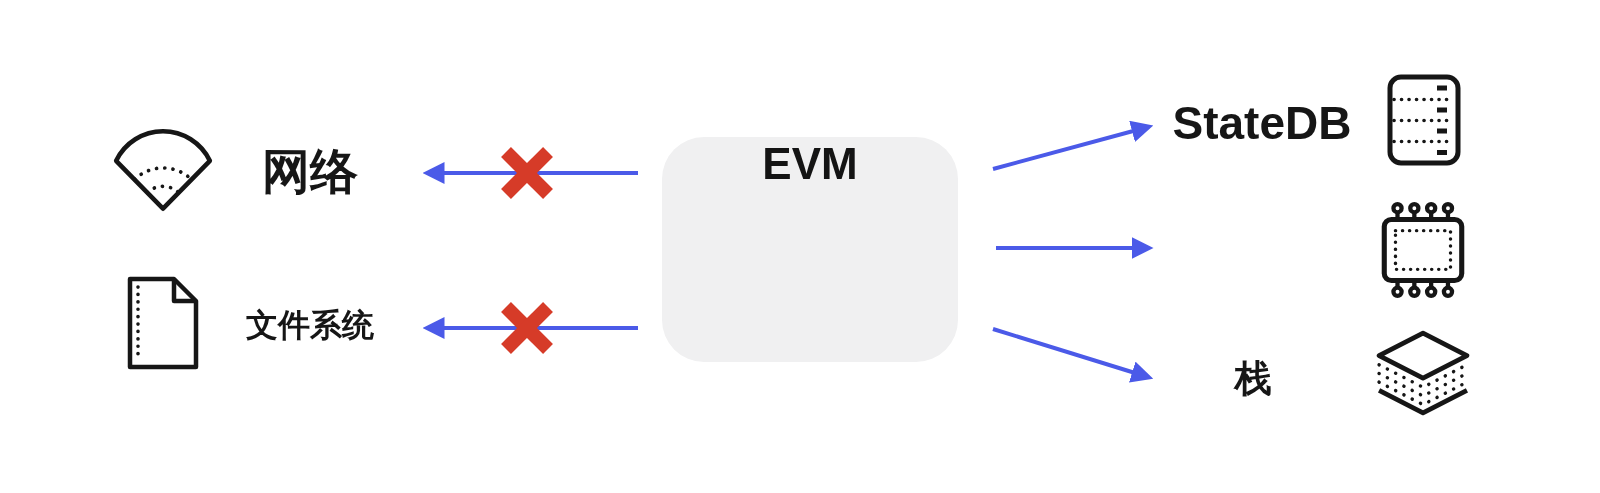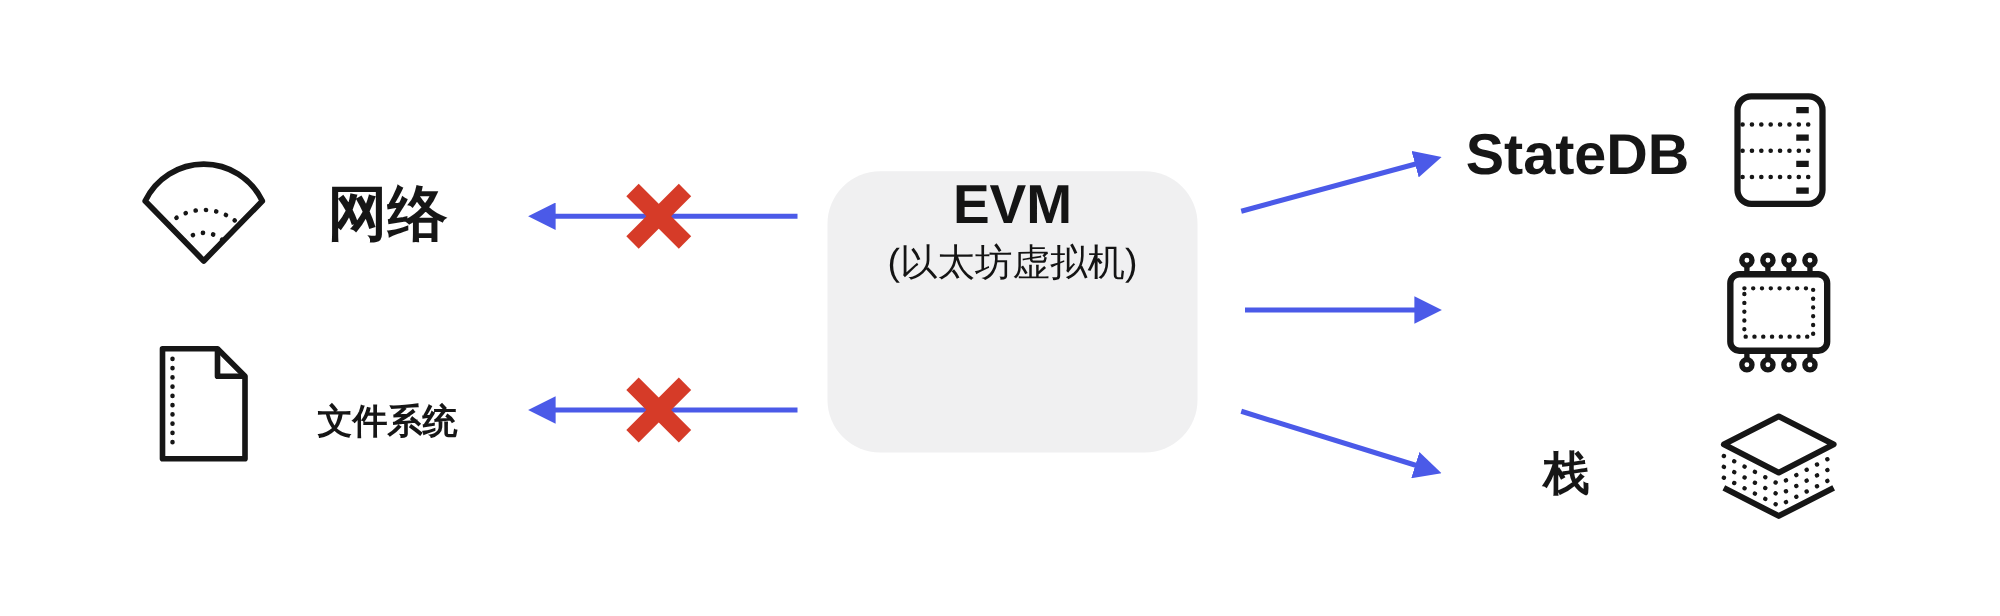--- a/index.html
+++ b/index.html
@@ -22,35 +22,35 @@
     height: 493px;
   }
   .node-label {
     position: absolute;
     color: #161616;
     font-weight: 700;
     text-align: center;
     white-space: nowrap;
   }
   .label-network   { left: 230px; top: 150px; width: 160px; font-size: 48px; line-height: 44px; }
-  .label-filesys   { left: 200px; top: 301px; width: 220px; font-size: 28px; line-height: 48px; margin-top: 12px; }
+  .label-filesys   { left: 200px; top: 301px; width: 220px; font-size: 32px; line-height: 48px; }
   .label-statedb   { left: 1172px; top: 100px; width: 180px; font-size: 46px; line-height: 46px; }
   .label-memory    { left: 1177px; top: 224px; width: 160px; font-size: 37px; line-height: 45px; }
   .label-stack     { left: 1173px; top: 356px; width: 160px; font-size: 37px; line-height: 45px; }
 
   .evm-box {
     position: absolute;
     left: 662px; top: 137px;
     width: 296px; height: 225px;
     background: #f0f0f1;
     border-radius: 42px;
     display: flex;
     flex-direction: column;
     align-items: center;
-    justify-content: flex-start;
+    justify-content: space-between;
   }
   .evm-title {
     color: #141414;
     font-size: 44px;
     font-weight: 700;
     line-height: 54px;
   }
   .evm-subtitle {
     color: #141414;
     font-size: 30px;
@@ -109,21 +109,20 @@
     <svg width="74" height="94" viewBox="0 0 74 94" fill="none">
       <path d="M4,3 H48 L70,25 V91 H4 Z" stroke="#161616" stroke-width="4.5" stroke-linejoin="round"></path>
       <path d="M48,3 V25 H70" stroke="#161616" stroke-width="4.5" stroke-linejoin="round"></path>
       <path d="M12,11 V84" stroke="#161616" stroke-width="3.6" stroke-linecap="round" stroke-dasharray="0.1 7.3"></path>
     </svg>
   </div>
   <div class="node-label label-filesys">文件系统</div>
 
   <div class="evm-box">
     <div class="evm-title">EVM</div>
-    <div class="evm-subtitle">(以太坊虚拟机)</div>
   </div>
 
   <div class="node-label label-statedb">StateDB</div>
   <div class="icon-wrap icon-db">
     <svg width="74" height="92" viewBox="0 0 74 92" fill="none">
       <rect x="3" y="3" width="68" height="86" rx="11" stroke="#161616" stroke-width="5"></rect>
       <path d="M7,25.5 H67" stroke="#161616" stroke-width="3.6" stroke-linecap="round" stroke-dasharray="0.1 7.4"></path>
       <path d="M7,46.5 H67" stroke="#161616" stroke-width="3.6" stroke-linecap="round" stroke-dasharray="0.1 7.4"></path>
       <path d="M7,67.5 H67" stroke="#161616" stroke-width="3.6" stroke-linecap="round" stroke-dasharray="0.1 7.4"></path>
       <path d="M50,14 H60 M50,36 H60 M50,57 H60 M50,78.5 H60" stroke="#161616" stroke-width="5"></path>

